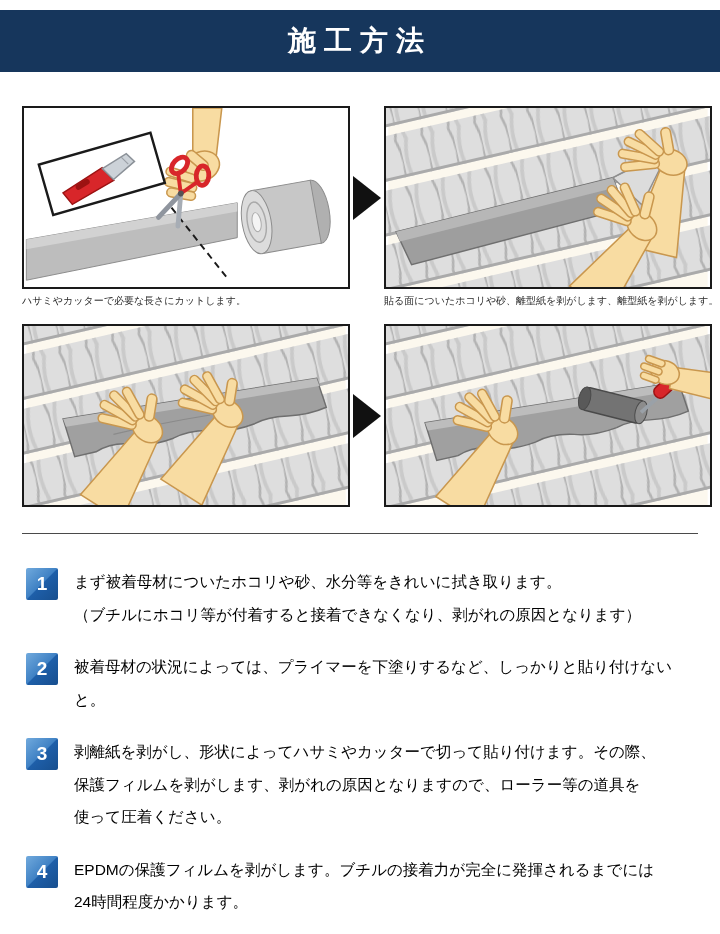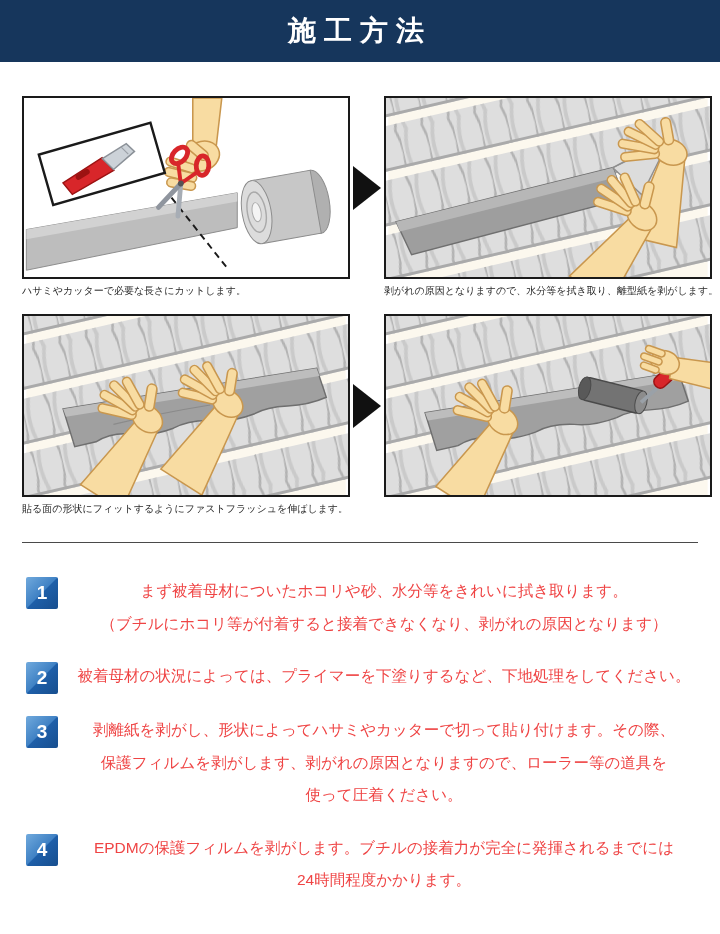--- a/index.html
+++ b/index.html
@@ -10,20 +10,21 @@
   html,body{background:#ffffff;}
   body{
     width:720px;
     font-family:"Liberation Sans","DejaVu Sans",sans-serif;
     color:#1f1f1f;
   }
   .page{width:720px;min-height:934px;background:#fff;}
 
   
   .header-band{
+    margin-top:10px;
     height:62px;
     background:var(--header-bg);
     display:flex;align-items:center;justify-content:center;
   }
   .page-title{
     color:#fff;font-size:28px;font-weight:bold;letter-spacing:8px;
   }
 
   
   .figures{padding:34px 0 0 22px;}
@@ -54,21 +55,21 @@
   .steps{padding:0 26px 40px 26px;}
   .step{display:flex;align-items:flex-start;margin-bottom:20px;}
   .step-badge{
     flex:none;width:32px;height:32px;margin-top:2px;margin-right:16px;
     border-radius:2px;
     background:linear-gradient(135deg,#71aadd 0%,#3f81c4 49%,#1e5fa9 51%,#174e8e 100%);
     color:#fff;font-size:19px;font-weight:bold;
     display:flex;align-items:center;justify-content:center;
   }
   .step-text{
-    flex:1;font-size:15.5px;line-height:2.1;white-space:pre-line;color:#ef4444;text-align:center;
+    flex:1;font-size:15.5px;line-height:2.1;white-space:pre-line;color:#000000;
   }
 </style>
 </head>
 <body>
 
 <div class="page">
 
   <div class="header-band">
     <h1 class="page-title">施工方法</h1>
   </div>
@@ -182,21 +183,21 @@
             <polygon points="8,128 232,72 244,104 24,162" fill="#9e9e9e" stroke="#6f6f6f" stroke-width="1.5"></polygon>
             <polygon points="8,128 232,72 236,82 12,138" fill="#b7b7b7"></polygon>
 
             <polygon points="232,72 292,40 262,100" fill="#dcdcdc" stroke="#8f8f8f" stroke-width="1.5"></polygon>
             <path d="M232 72 Q 262 58 292 40" stroke="#8f8f8f" stroke-width="1.2" fill="none"></path>
 
             <use href="#h2" transform="translate(292,56) rotate(18)" fill="#f8dca2" stroke="#c9974e" stroke-width="1.6"></use>
             <use href="#h2" transform="translate(262,122) rotate(42)" fill="#f8dca2" stroke="#c9974e" stroke-width="1.6"></use>
           </svg>
         </div>
-        <figcaption class="caption">剥がれの原因となりますので、水分等を拭き取り、離型紙を剥がします。</figcaption>
+        <figcaption class="caption">貼る面についたホコリや砂、離型紙を剥がします、離型紙を剥がします。</figcaption>
       </figure>
     </div>
 
     <div class="fig-row">
 
       <figure class="panel">
         <div class="panel-frame">
 
           <svg viewBox="0 0 330 185" xmlns="http://www.w3.org/2000/svg">
             <defs>
@@ -244,21 +245,20 @@
             </g>
 
             <path d="M38 96 L300 54 L310 84 Q 292 92 270 93 Q 248 94 236 101 Q 212 110 192 108 Q 168 107 152 116 Q 128 125 108 122 Q 88 120 72 130 L 50 135 Z" fill="#a0a0a0" stroke="#6f6f6f" stroke-width="1.5"></path>
             <polygon points="38,96 300,54 303,62 41,104" fill="#bdbdbd"></polygon>
             <path d="M90 112 Q 140 100 190 92" stroke="#8a8a8a" stroke-width="1.2" fill="none"></path>
 
             <use href="#h3" transform="translate(125,106) rotate(37)" fill="#f8dca2" stroke="#c9974e" stroke-width="1.6"></use>
             <use href="#h3" transform="translate(208,90) rotate(37)" fill="#f8dca2" stroke="#c9974e" stroke-width="1.6"></use>
           </svg>
         </div>
-        <figcaption class="caption">貼る面の形状にフィットするようにファストフラッシュを伸ばします。</figcaption>
       </figure>
 
       <div class="arrow-col">
         <div class="arrow-right"></div>
       </div>
 
       <figure class="panel">
         <div class="panel-frame">
 
           <svg viewBox="0 0 330 185" xmlns="http://www.w3.org/2000/svg">
@@ -337,21 +337,21 @@
   <div class="steps">
 
     <div class="step">
       <div class="step-badge">1</div>
       <div class="step-text">まず被着母材についたホコリや砂、水分等をきれいに拭き取ります。
 （ブチルにホコリ等が付着すると接着できなくなり、剥がれの原因となります）</div>
     </div>
 
     <div class="step">
       <div class="step-badge">2</div>
-      <div class="step-text">被着母材の状況によっては、プライマーを下塗りするなど、下地処理をしてください。</div>
+      <div class="step-text">被着母材の状況によっては、プライマーを下塗りするなど、しっかりと貼り付けないと。</div>
     </div>
 
     <div class="step">
       <div class="step-badge">3</div>
       <div class="step-text">剥離紙を剥がし、形状によってハサミやカッターで切って貼り付けます。その際、
 保護フィルムを剥がします、剥がれの原因となりますので、ローラー等の道具を
 使って圧着ください。</div>
     </div>
 
     <div class="step">

